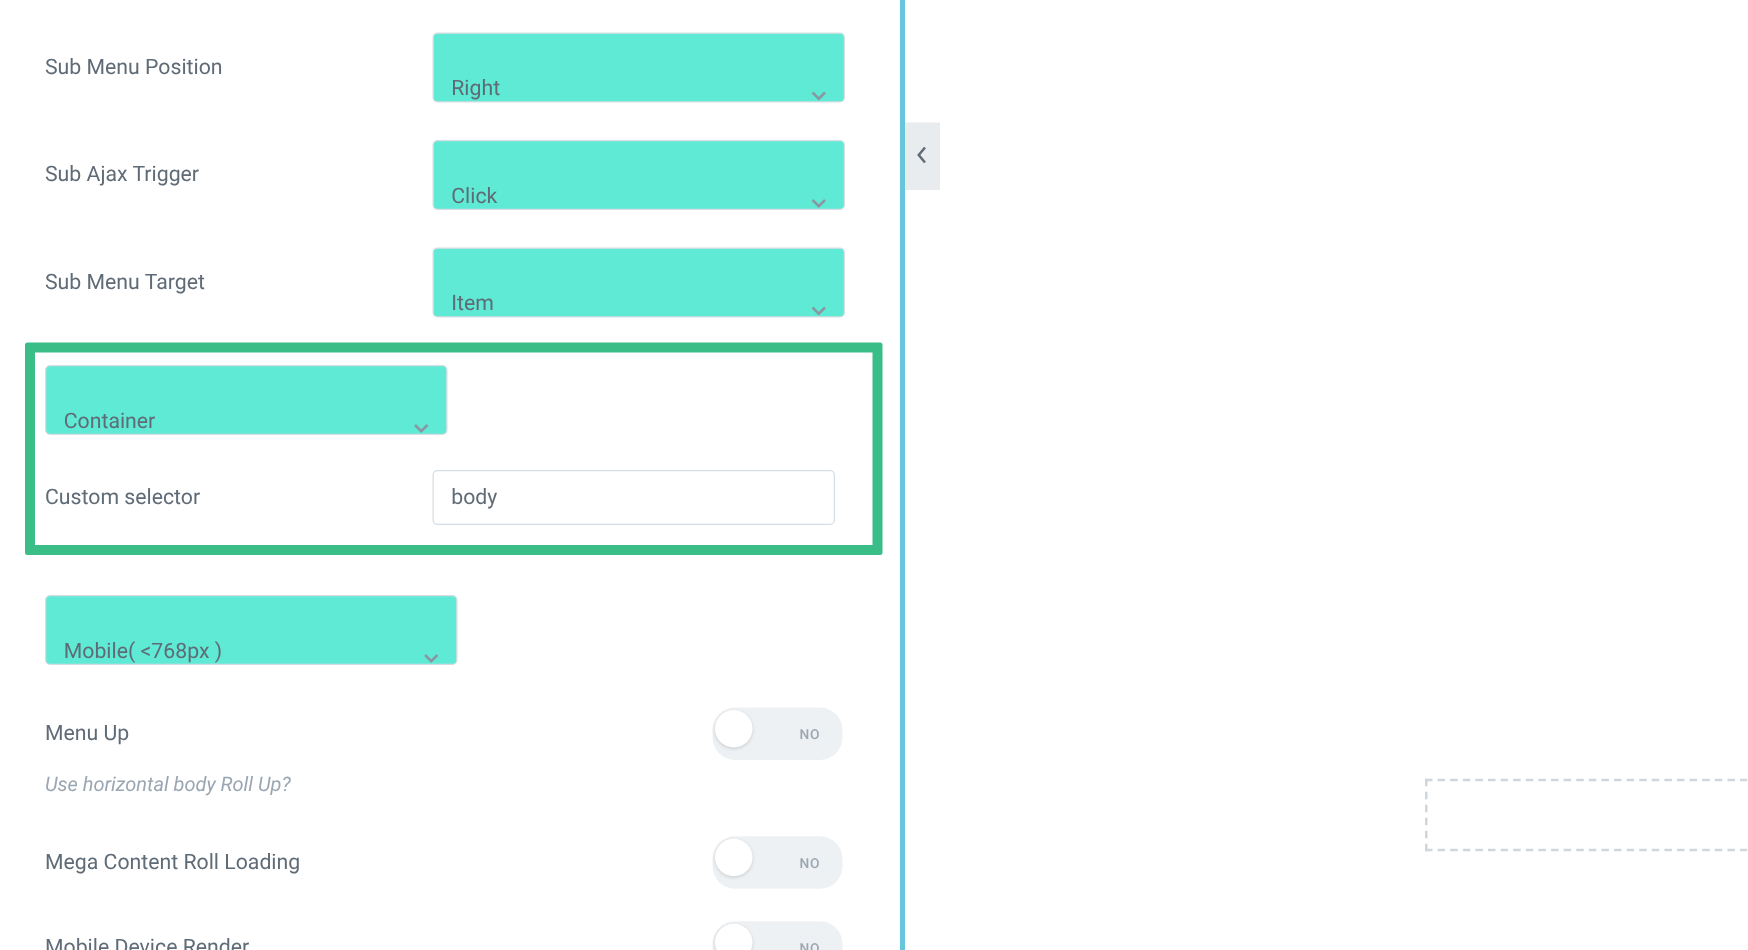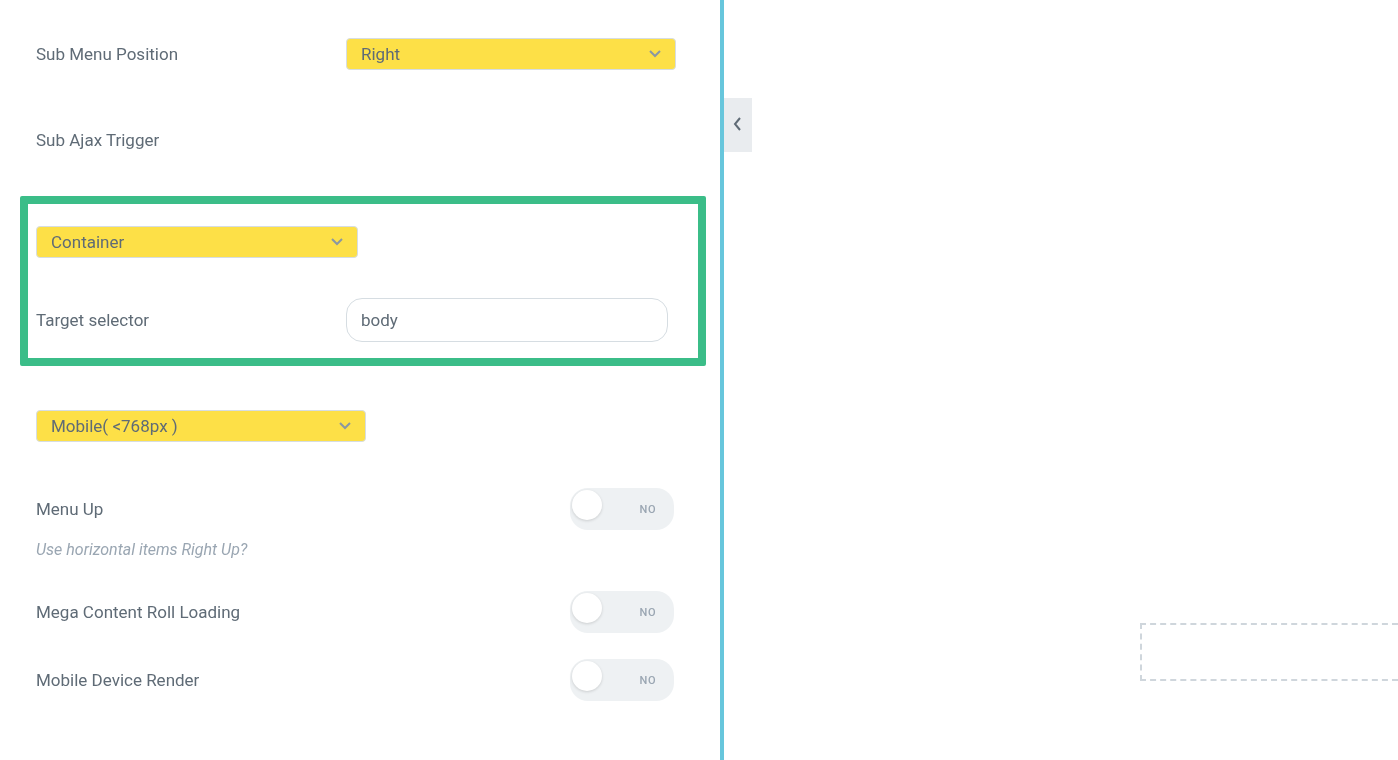--- a/index.html
+++ b/index.html
@@ -17,27 +17,27 @@
     position: absolute; right: 0; top: 623px; width: 258px; height: 58px;
     border: 2px dashed #cfd6dc; border-right: none;
   }
 
   .form-area { padding-top: 24px; }
   .row { display: flex; align-items: center; padding: 0 0 0 36px; height: 60px; margin-bottom: 26px; }
   .row-in-box { margin-bottom: 0; }
   .label { width: 310px; font-size: 17px; color: #5f6b76; }
   .control { width: 330px; }
   .select {
-    width: 100%; height: 32px; border: 1px solid #d6dde2; border-radius: 4px;
-    display: flex; align-items: center; justify-content: space-between;
-    padding: 0 14px; font-size: 17px; color: #5f6b76; background: #fde047;
+    width: 100%; height: 56px; border: 1px solid #d6dde2; border-radius: 4px;
+    display: flex; align-items: flex-end; justify-content: space-between;
+    padding: 0 14px; font-size: 17px; color: #5f6b76; background: #5eead4;
   }
   .select .caret svg { width: 12px; height: 8px; display: block; }
   .textinput {
-    width: 100%; height: 44px; border: 1px solid #d6dde2; border-radius: 16px;
+    width: 100%; height: 44px; border: 1px solid #d6dde2; border-radius: 4px;
     padding: 0 14px; font-size: 17px; color: #5f6b76; background: #fff;
     font-family: inherit;
   }
 
   .highlight-box {
     margin: 0 14px 30px 20px;
     border: 8px solid #3bbd88;
     border-radius: 2px;
     padding-top: 10px;
     padding-bottom: 10px;
@@ -83,38 +83,61 @@
               <svg viewBox="0 0 12 8">
                   <path d="M1 1l5 5 5-5" fill="none" stroke="#8a97a3" stroke-width="2"></path>
                 </svg>
             </span>
           </div>
         </div>
       </div>
 
       <div class="row">
         <div class="label">Sub Ajax Trigger</div>
-      </div>
-
+        <div class="control">
+          <div class="select">
+            <span>Click</span>
+            <span class="caret">
+              <svg viewBox="0 0 12 8">
+                  <path d="M1 1l5 5 5-5" fill="none" stroke="#8a97a3" stroke-width="2"></path>
+                </svg>
+            </span>
+          </div>
+        </div>
+      </div>
+
+      <div class="row" style="margin-bottom:18px;">
+        <div class="label">Sub Menu Target</div>
+        <div class="control">
+          <div class="select">
+            <span>Item</span>
+            <span class="caret">
+              <svg viewBox="0 0 12 8">
+                  <path d="M1 1l5 5 5-5" fill="none" stroke="#8a97a3" stroke-width="2"></path>
+                </svg>
+            </span>
+          </div>
+        </div>
+      </div>
 
       <div class="highlight-box">
         <div class="row row-in-box">
           <div class="control">
             <div class="select">
               <span>Container</span>
               <span class="caret">
                 <svg viewBox="0 0 12 8">
                     <path d="M1 1l5 5 5-5" fill="none" stroke="#8a97a3" stroke-width="2"></path>
                   </svg>
               </span>
             </div>
           </div>
         </div>
         <div class="row row-in-box">
-          <div class="label">Target selector</div>
+          <div class="label">Custom selector</div>
           <div class="control">
             <input class="textinput" type="text" value="body" style="">
           </div>
         </div>
       </div>
 
       <div class="row" style="margin-bottom:30px;">
         <div class="control">
           <div class="select">
             <span>Mobile( &lt;768px )</span>
@@ -128,21 +151,21 @@
       </div>
 
       <div class="toggle-block">
         <div class="toggle-row">
           <div class="label">Menu Up</div>
           <div class="toggle">
             <div class="knob"></div>
             <span class="state">NO</span>
           </div>
         </div>
-        <div class="help-text" style="margin-top:6px;">Use horizontal items Right Up?</div>
+        <div class="help-text" style="margin-top:6px;">Use horizontal body Roll Up?</div>
       </div>
 
       <div class="toggle-block">
         <div class="toggle-row">
           <div class="label">Mega Content Roll Loading</div>
           <div class="toggle">
             <div class="knob"></div>
             <span class="state">NO</span>
           </div>
         </div>

